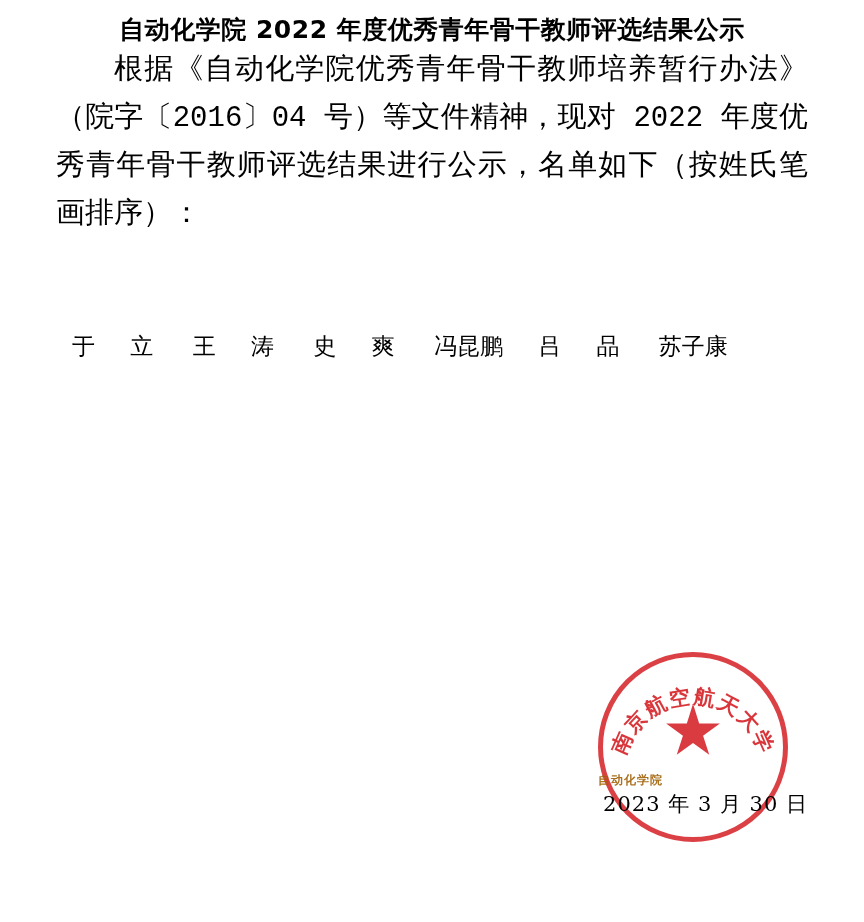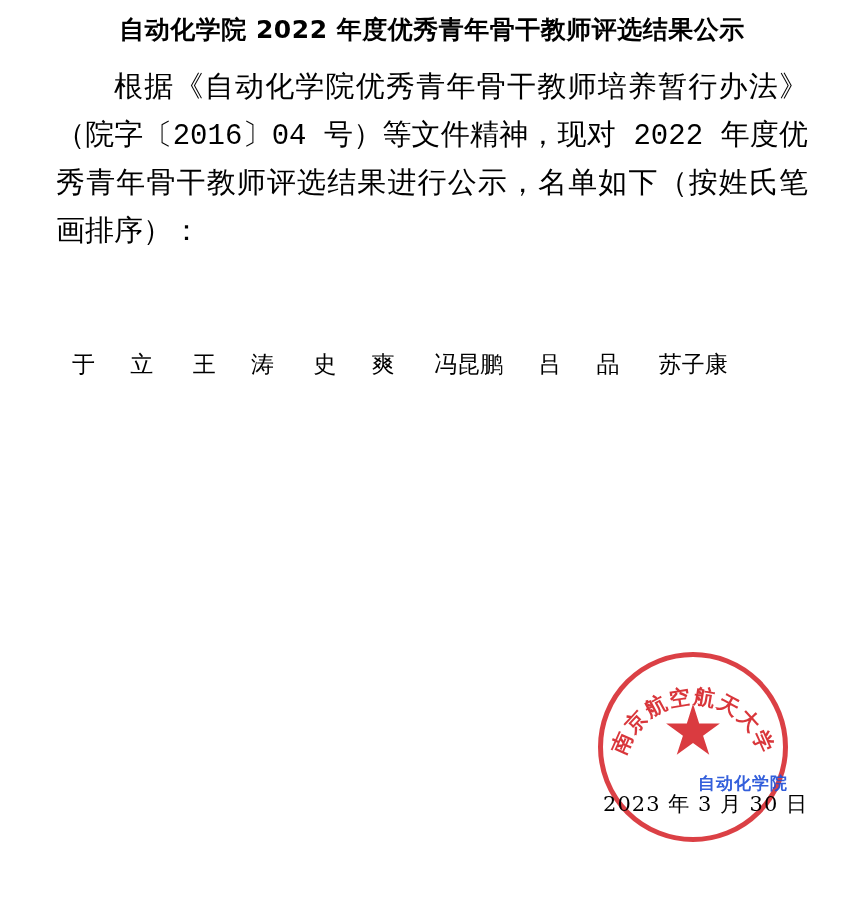--- a/index.html
+++ b/index.html
@@ -22,21 +22,20 @@
     box-sizing: border-box;
     padding: 0 40px;
   }
   .doc-title {
     text-align: center;
     font-family: "DejaVu Sans", "Liberation Sans", sans-serif;
     font-weight: bold;
     font-size: 25px;
     letter-spacing: 0.5px;
     margin-top: 12px;
-    margin-bottom: 18px;
     line-height: 1.4;
   }
   .para {
     font-size: 29px;
     line-height: 48px;
     text-align: justify;
     text-justify: inter-ideograph;
     margin: 0;
     padding: 0 16px 0 16px;
     font-family: Liberation Mono, monospace;
@@ -124,24 +123,24 @@
     font-size: 21px;
     font-weight: bold;
     letter-spacing: 2px;
     opacity: 0.92;
   }
   .seal-bottom {
     position: absolute;
     left: 0;
     top: 120px;
     width: 190px;
-    text-align: right;
-    color: #1d4ed8;
+    text-align: left;
+    color: #a16207;
     font-family: "DejaVu Sans", "Liberation Sans", sans-serif;
-    font-size: 17px;
+    font-size: 12px;
     font-weight: bold;
     letter-spacing: 1px;
     opacity: 0.9;
   }
 </style>
 </head>
 <body>
 
 <div class="page">
 

